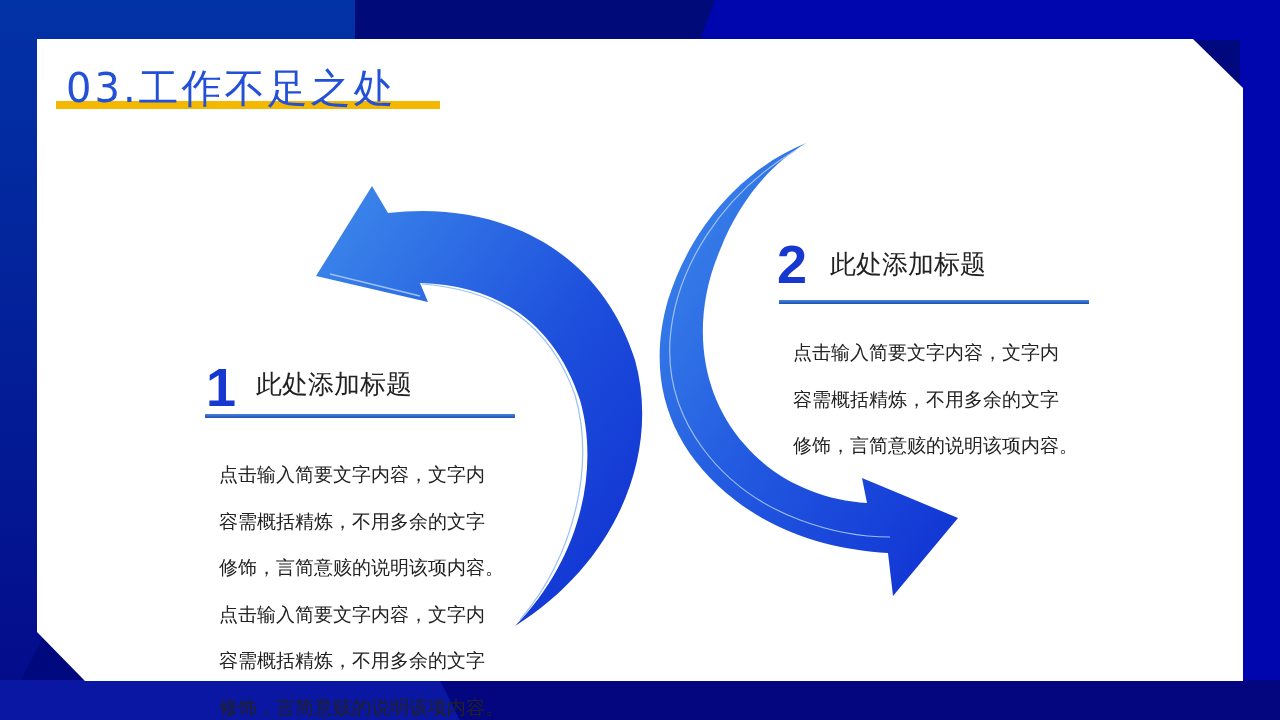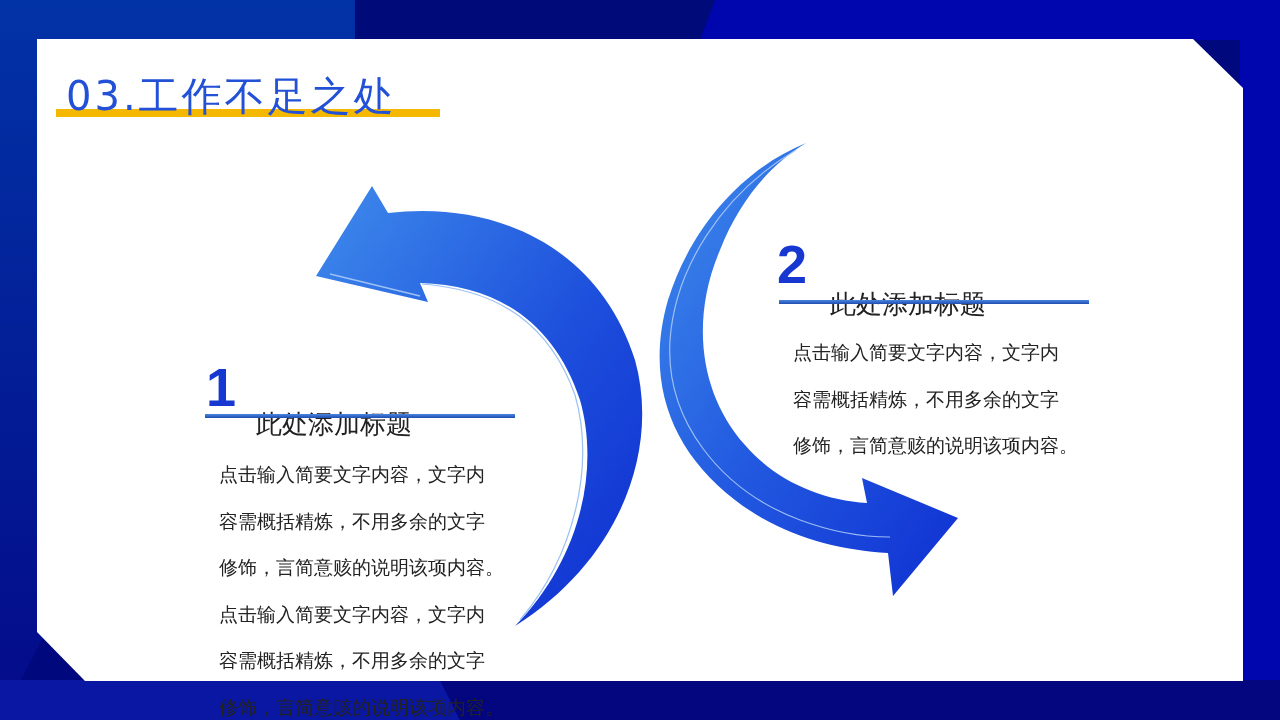--- a/index.html
+++ b/index.html
@@ -1,26 +1,26 @@
 <!DOCTYPE html>
 <html><head>
 <meta charset="utf-8">
 <style>
   html, body { margin:0; padding:0; }
   body { width:1280px; height:720px; overflow:hidden; position:relative; background:#00087e; font-family:"Liberation Sans", "DejaVu Sans", sans-serif; }
   .bg { position:absolute; inset:0; }
   .bg svg { display:block; }
   .panel { position:absolute; left:0; top:0; width:1280px; height:720px; }
-  .title-wrap { position:absolute; left:56px; top:72px; width:385px; height:48px;text-align:center; }
+  .title-wrap { position:absolute; left:56px; top:64px; width:385px; height:48px;text-align:center; }
   .title-bar { position:absolute; left:0; top:37px; width:384px; height:8px; background:#f5b800; }
   .title { position:absolute; left:10px; top:2px; font-size:40px; line-height:44px; color:#2250d6; letter-spacing:3px; white-space:nowrap; font-family:"DejaVu Sans", sans-serif; }
   .arrows { position:absolute; left:0; top:0; }
   .block { position:absolute; }
   .num { position:absolute; font-weight:bold; color:#1638d0; font-size:54px; line-height:54px; font-family:"Liberation Sans", sans-serif; }
-  .head { position:absolute; font-size:26px; line-height:30px; color:#222; white-space:nowrap; font-family:"DejaVu Sans", sans-serif;margin-top:40px; }
+  .head { position:absolute; font-size:26px; line-height:30px; color:#222; white-space:nowrap; font-family:"DejaVu Sans", sans-serif; }
   .rule { position:absolute; height:4px; background:linear-gradient(180deg,#4a86e0 0%, #1d4db0 100%); }
   .body-text { position:absolute; font-size:19px; line-height:30.5px; color:#222; font-family:"DejaVu Sans", sans-serif; }
   .body-text p { margin:16px; white-space:nowrap; }
 </style>
 </head>
 <body>
 
 <div class="bg">
   <svg width="1280" height="720" viewBox="0 0 1280 720">
     <defs>

